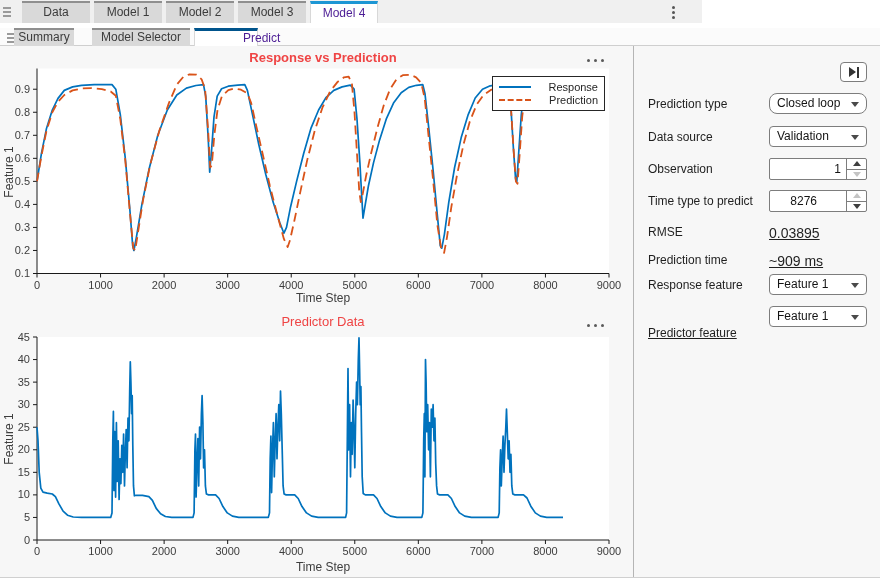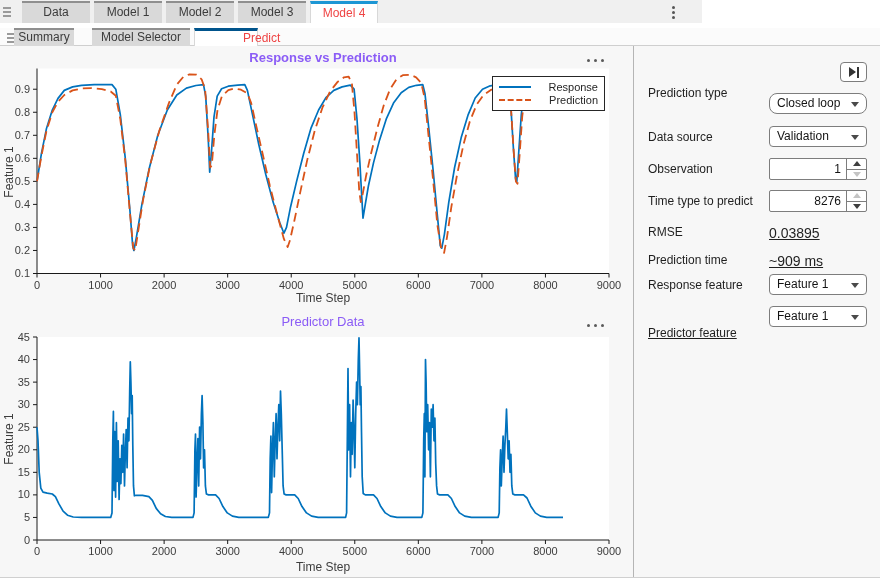--- a/index.html
+++ b/index.html
@@ -9,36 +9,36 @@
 
   
   .doc-tab-bar { position:absolute; left:0; top:0; width:702px; height:23px; background:#f0f0f0; }
   .bar-gap { position:absolute; left:0; top:23px; width:880px; height:5px; background:#ffffff; }
   .sub-tab-bar { position:absolute; left:0; top:28px; width:880px; height:18px; background:#fbfbfb;
                  border-bottom:1px solid #cfcfcf; }
   .grip { position:absolute; display:flex; flex-direction:column; gap:2px; }
   .grip i { display:block; width:8px; height:2px; background:#9a9a9a; }
   .tab { position:absolute; top:1px; height:22px; background:#d9d9d9; border-top:2px solid #8f8f8f;
          color:#3c3c3c; font-size:12px; text-align:center; line-height:19px; cursor:default; }
-  .tab.active { background:#ffffff; border-top-width:3px; color:#ef4444;
+  .tab.active { background:#ffffff; border-top-width:3px; color:#4c1d95;
                 border-left:1px solid #d8d8d8; border-right:1px solid #d8d8d8; line-height:18px; }
   .doc-tab-bar .tab.active { border-top-color:#1d96d4; }
   .sub-tab-bar .tab { top:0; height:18px; line-height:15px; }
   .sub-tab-bar .tab.active { border-top-color:#00548c; line-height:14px;padding-left:48px; }
   .kebab { position:absolute; right:22px; top:4px; width:14px; height:16px; display:flex;
            flex-direction:column; align-items:center; justify-content:center; gap:2px; }
   .kebab i { width:3px; height:3px; border-radius:50%; background:#555; }
 
   
   .content { position:absolute; left:0; top:46px; width:880px; height:531px; background:#f7f7f7; }
   .charts { position:absolute; left:0; top:0; width:634px; height:531px; background:#f7f7f7;
             border-right:1px solid #b5b5b5; }
   .charts svg { position:absolute; left:0; top:0; }
 
-  .chart-title { position:absolute; left:37px; width:572px; text-align:center; color:#8b5cf6;
+  .chart-title { position:absolute; left:37px; width:572px; text-align:center; color:#ef4444;
                  font-size:13px; }
   .bold { font-weight:bold; }
   .axes-dots { position:absolute; width:22px; height:10px; display:flex; gap:4px; align-items:center;
                justify-content:center; }
   .axes-dots i { width:3px; height:3px; border-radius:50%; background:#5a5a5a; }
   .ylab { position:absolute; width:70px; text-align:center; font-size:12px; color:#3d3d3d;
           transform:rotate(-90deg); }
   .xlab { position:absolute; left:37px; width:572px; text-align:center; font-size:12px; color:#3d3d3d; }
 
   .legend { position:absolute; left:492px; top:30px; width:113px; background:#ffffff;
@@ -241,21 +241,21 @@
     <div class="ylab" style="left:-26px; top:386px;">Feature 1</div>
     <div class="xlab" style="top:514px;">Time Step</div>
   </div>
 
   <div class="props">
     <div class="collapse-btn">
       <span class="tri"></span>
       <span class="bar"></span>
     </div>
 
-    <div class="prop-label" style="top:40px;">Prediction type</div>
+    <div class="prop-label" style="top:51px;">Prediction type</div>
     <div class="dropdown" style="top:47px;border-radius:8px;">
       <span>Closed loop</span>
       <span class="caret"></span>
     </div>
 
     <div class="prop-label" style="top:84px;">Data source</div>
     <div class="dropdown" style="top:80px;">
       <span>Validation</span>
       <span class="caret"></span>
     </div>
@@ -267,21 +267,21 @@
         <div class="spin-btn">
             <span class="arr-up"></span>
           </div>
         <div class="spin-btn">
             <span class="arr-down disabled-arr"></span>
           </div>
       </div>
     </div>
 
     <div class="prop-label" style="top:148px;">Time type to predict</div>
-    <div class="spinner" style="top:144px;">
+    <div class="spinner" style="top:144px;gap:24px;">
       <input readonly="" value="8276" style="">
       <div class="spin-arrows">
         <div class="spin-btn">
             <span class="arr-up disabled-arr"></span>
           </div>
         <div class="spin-btn">
             <span class="arr-down"></span>
           </div>
       </div>
     </div>

